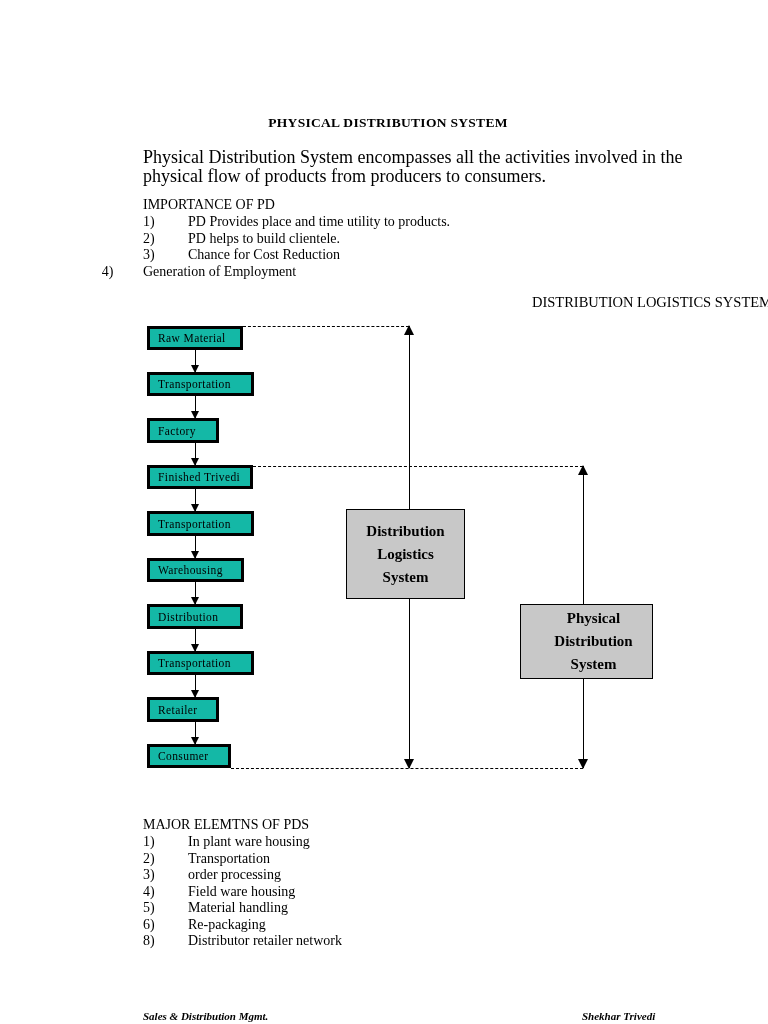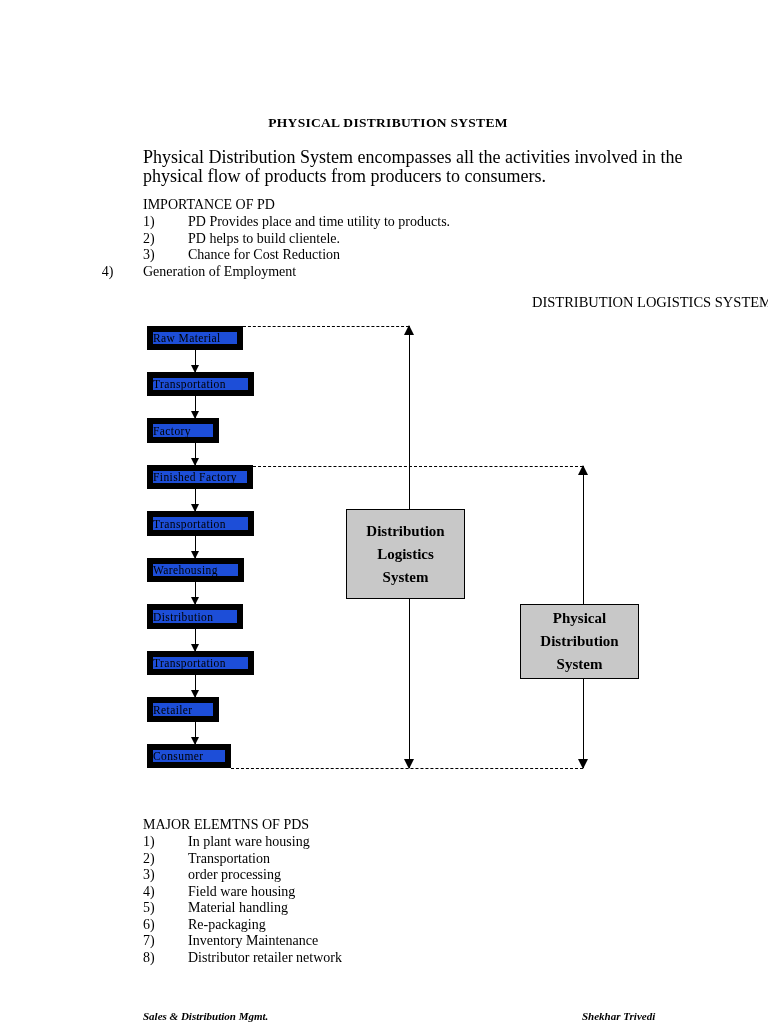--- a/index.html
+++ b/index.html
@@ -88,25 +88,26 @@
     font-size: 11px;
     font-weight: bold;
     font-style: italic;
   }
   #footer-left { left: 139px; }
   #footer-right { left: 578px; }
 
   
   .flow-box {
     position: absolute;
-    border: 6px solid #000000;
-    background: #1d4ed8;
+    border: 3px solid #000000;
+    background: #14b8a6;
     font-size: 11.5px;
     display: flex;
     align-items: center;
+    padding-left: 8px;
     box-sizing: border-box;
     letter-spacing: 0.4px;
     white-space: nowrap;
   }
   .vconn {
     position: absolute;
     width: 1px;
     background: #000000;
   }
   .vconn::after {
@@ -196,21 +197,21 @@
       <span>Transportation</span>
     </div>
   <div class="vconn" style="left:191px; top:396px; height:22px;"></div>
 
   <div class="flow-box" style="left:143px; top:418px; width:72px; height:25px;">
       <span>Factory</span>
     </div>
   <div class="vconn" style="left:191px; top:443px; height:22px;"></div>
 
   <div class="flow-box" style="left:143px; top:465px; width:106px; height:24px;">
-      <span>Finished Factory</span>
+      <span>Finished Trivedi</span>
     </div>
   <div class="vconn" style="left:191px; top:489px; height:22px;"></div>
 
   <div class="flow-box" style="left:143px; top:511px; width:107px; height:25px;">
       <span>Transportation</span>
     </div>
   <div class="vconn" style="left:191px; top:536px; height:22px;"></div>
 
   <div class="flow-box" style="left:143px; top:558px; width:97px; height:24px;">
       <span>Warehousing</span>
@@ -241,34 +242,33 @@
   <div class="dashed" style="left:227px; top:768px; width:352px;"></div>
 
   <div class="dblarrow" style="left:405px; top:326px; height:442px;"></div>
   <div class="dblarrow" style="left:579px; top:466px; height:302px;"></div>
 
   <div class="callout" style="left:342px; top:509px; width:117px; height:88px;">
     <span>Distribution</span>
     <span>Logistics</span>
     <span>System</span>
   </div>
-  <div class="callout" style="left:516px; top:604px; width:117px; height:73px;">
+  <div class="callout" style="left:516px; top:604px; width:117px; height:73px;padding-left:14px;">
     <span>Physical</span>
     <span>Distribution</span>
     <span>System</span>
   </div>
 
   <div class="sec-heading" id="major-heading">MAJOR ELEMTNS OF PDS</div>
   <div class="numlist" id="major-list">
     <div class="row"><span class="num">1)</span><span>In plant ware housing</span></div>
     <div class="row"><span class="num">2)</span><span>Transportation</span></div>
     <div class="row"><span class="num">3)</span><span>order processing</span></div>
     <div class="row"><span class="num">4)</span><span>Field ware housing</span></div>
     <div class="row"><span class="num">5)</span><span>Material handling</span></div>
     <div class="row"><span class="num">6)</span><span>Re-packaging</span></div>
-    <div class="row"><span class="num">7)</span><span>Inventory Maintenance</span></div>
     <div class="row"><span class="num">8)</span><span>Distributor retailer network</span></div>
   </div>
 
   <div class="footer" id="footer-left">Sales &amp; Distribution Mgmt.</div>
   <div class="footer" id="footer-right">Shekhar Trivedi</div>
 
 </div>
 
 </body></html>

